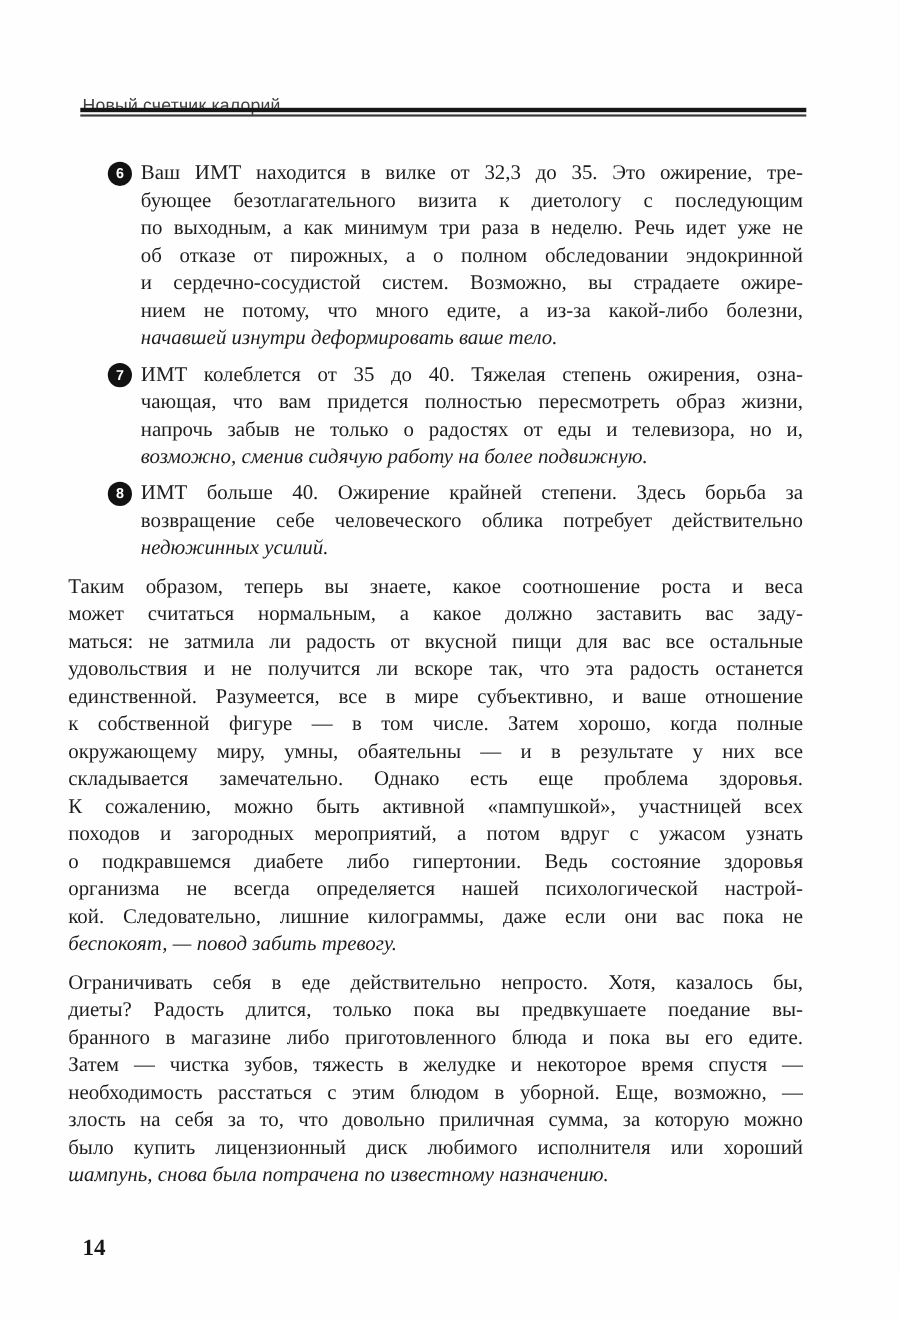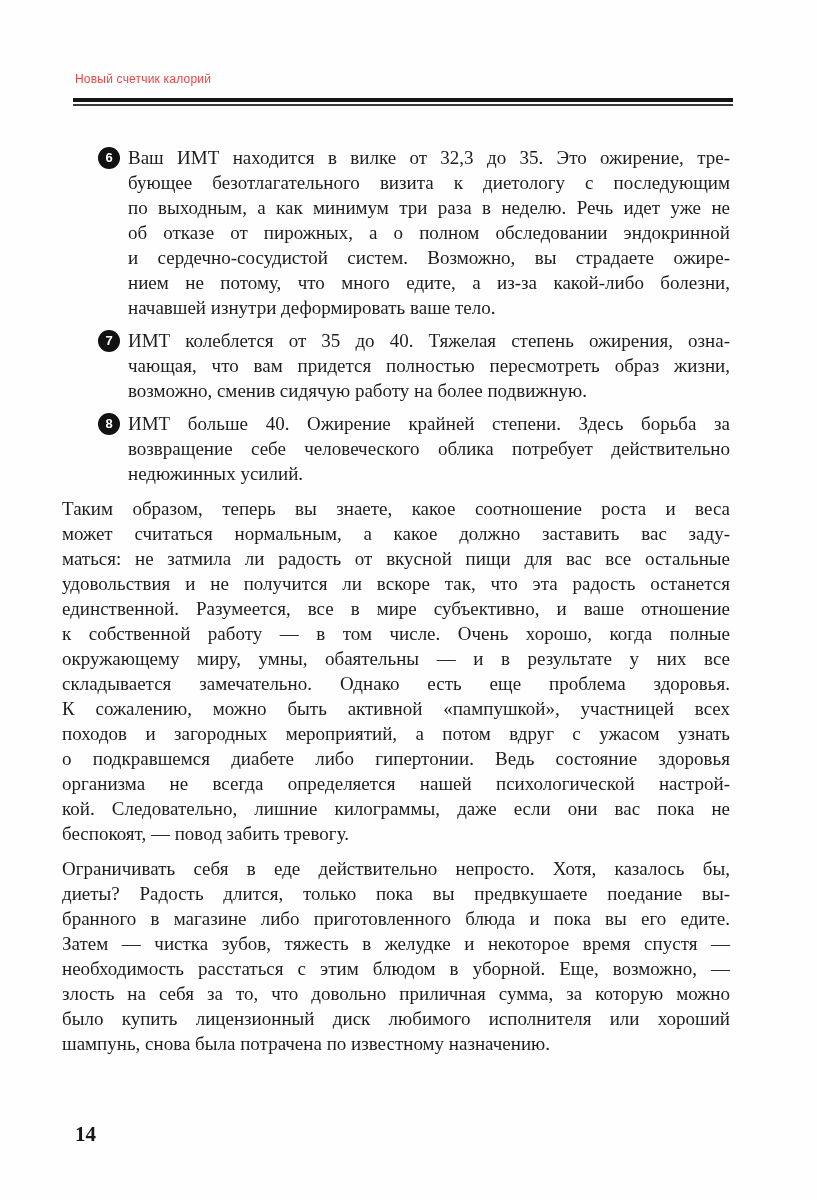--- a/index.html
+++ b/index.html
@@ -9,24 +9,24 @@
     font-family: "Liberation Serif", serif;
   }
   .page {
     position: relative;
     width: 817px; height: 1200px;
     background: #fefefe;
     overflow: hidden;
   }
   .running-head {
     position: absolute;
-    left: 75px; top: 72px;
+    left: 75px; top: 88px;
     font-family: "Liberation Sans", sans-serif;
-    font-size: 12px;
-    color: #ef4444;
+    font-size: 16px;
+    color: #404040;
     letter-spacing: 0.2px;
   }
   .head-rule {
     position: absolute;
     left: 73px; top: 98px;
     width: 660px;
   }
   .head-rule .thick { height: 4px; background: #161616; }
   .head-rule .gap   { height: 2px; background: transparent; }
   .head-rule .thin  { height: 2px; background: #3c3c3c; }
@@ -60,20 +60,21 @@
   }
   .item-text { flex: 1 1 auto; min-width: 0; }
   .paragraph { margin-top: 10px; }
   .line {
     text-align: justify;
     text-align-last: justify;
     white-space: normal;
   }
   .line.last {
     text-align-last: left;
+    font-style: italic;
   }
   .page-number {
     position: absolute;
     left: 75px; top: 1122px;
     font-family: "Liberation Serif", serif;
     font-size: 21px;
     font-weight: bold;
     color: #171717;
     text-align: right;
   }
@@ -104,40 +105,41 @@
         <div class="line">нием не потому, что много едите, а из-за какой-либо болезни,</div>
         <div class="line last">начавшей изнутри деформировать ваше тело.</div>
       </div>
     </div>
 
     <div class="numbered-item">
       <span class="badge">7</span>
       <div class="item-text">
         <div class="line">ИМТ колеблется от 35 до 40. Тяжелая степень ожирения, озна-</div>
         <div class="line">чающая, что вам придется полностью пересмотреть образ жизни,</div>
+        <div class="line">напрочь забыв не только о радостях от еды и телевизора, но и,</div>
         <div class="line last">возможно, сменив сидячую работу на более подвижную.</div>
       </div>
     </div>
 
     <div class="numbered-item">
       <span class="badge">8</span>
       <div class="item-text">
         <div class="line">ИМТ больше 40. Ожирение крайней степени. Здесь борьба за</div>
         <div class="line">возвращение себе человеческого облика потребует действительно</div>
         <div class="line last">недюжинных усилий.</div>
       </div>
     </div>
 
     <div class="paragraph">
       <div class="line">Таким образом, теперь вы знаете, какое соотношение роста и веса</div>
       <div class="line">может считаться нормальным, а какое должно заставить вас заду-</div>
       <div class="line">маться: не затмила ли радость от вкусной пищи для вас все остальные</div>
       <div class="line">удовольствия и не получится ли вскоре так, что эта радость останется</div>
       <div class="line">единственной. Разумеется, все в мире субъективно, и ваше отношение</div>
-      <div class="line">к собственной работу — в том числе. Очень хорошо, когда полные</div>
+      <div class="line">к собственной фигуре — в том числе. Затем хорошо, когда полные</div>
       <div class="line">окружающему миру, умны, обаятельны — и в результате у них все</div>
       <div class="line">складывается замечательно. Однако есть еще проблема здоровья.</div>
       <div class="line">К сожалению, можно быть активной «пампушкой», участницей всех</div>
       <div class="line">походов и загородных мероприятий, а потом вдруг с ужасом узнать</div>
       <div class="line">о подкравшемся диабете либо гипертонии. Ведь состояние здоровья</div>
       <div class="line">организма не всегда определяется нашей психологической настрой-</div>
       <div class="line">кой. Следовательно, лишние килограммы, даже если они вас пока не</div>
       <div class="line last">беспокоят, — повод забить тревогу.</div>
     </div>
 

